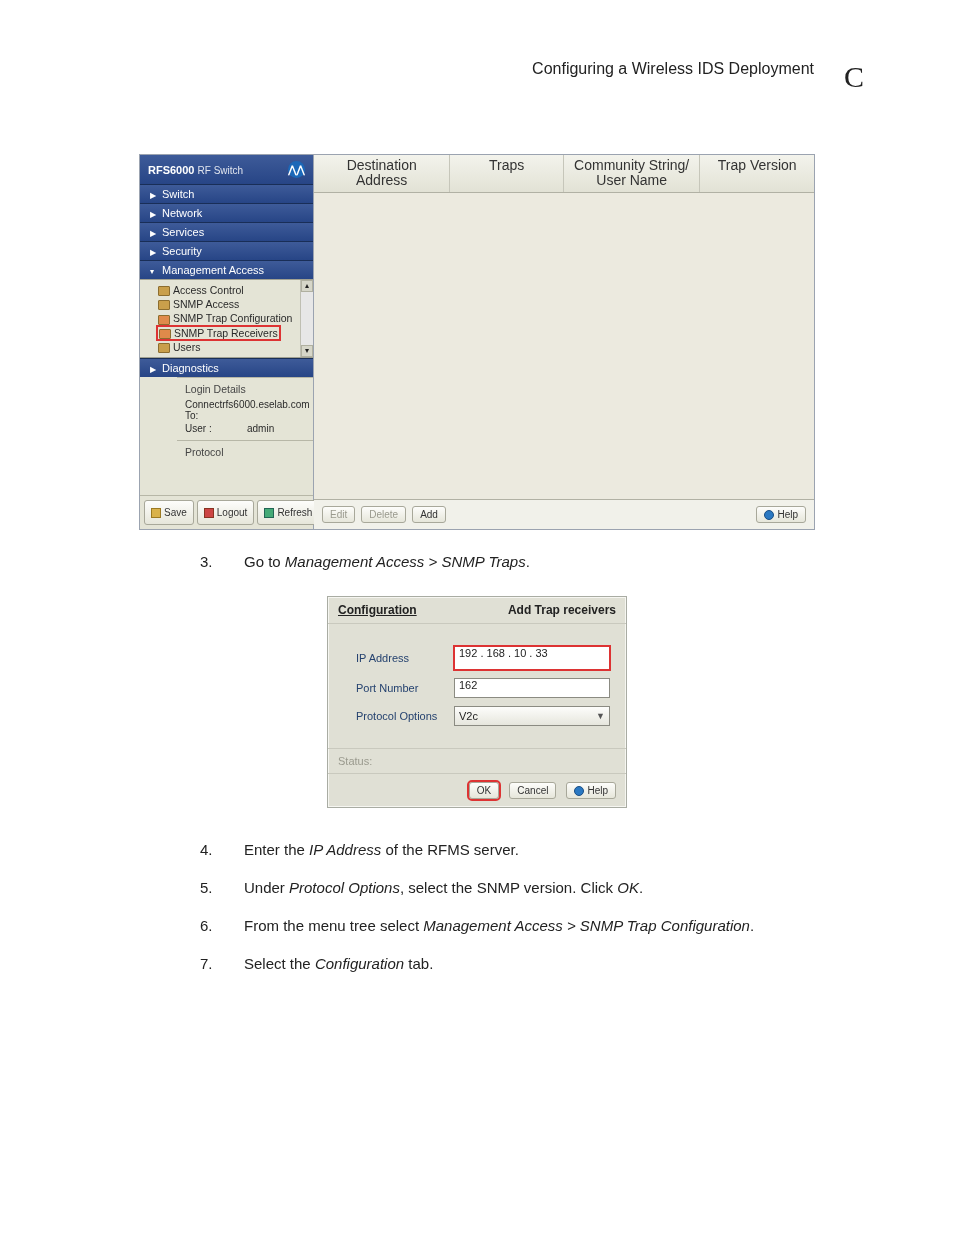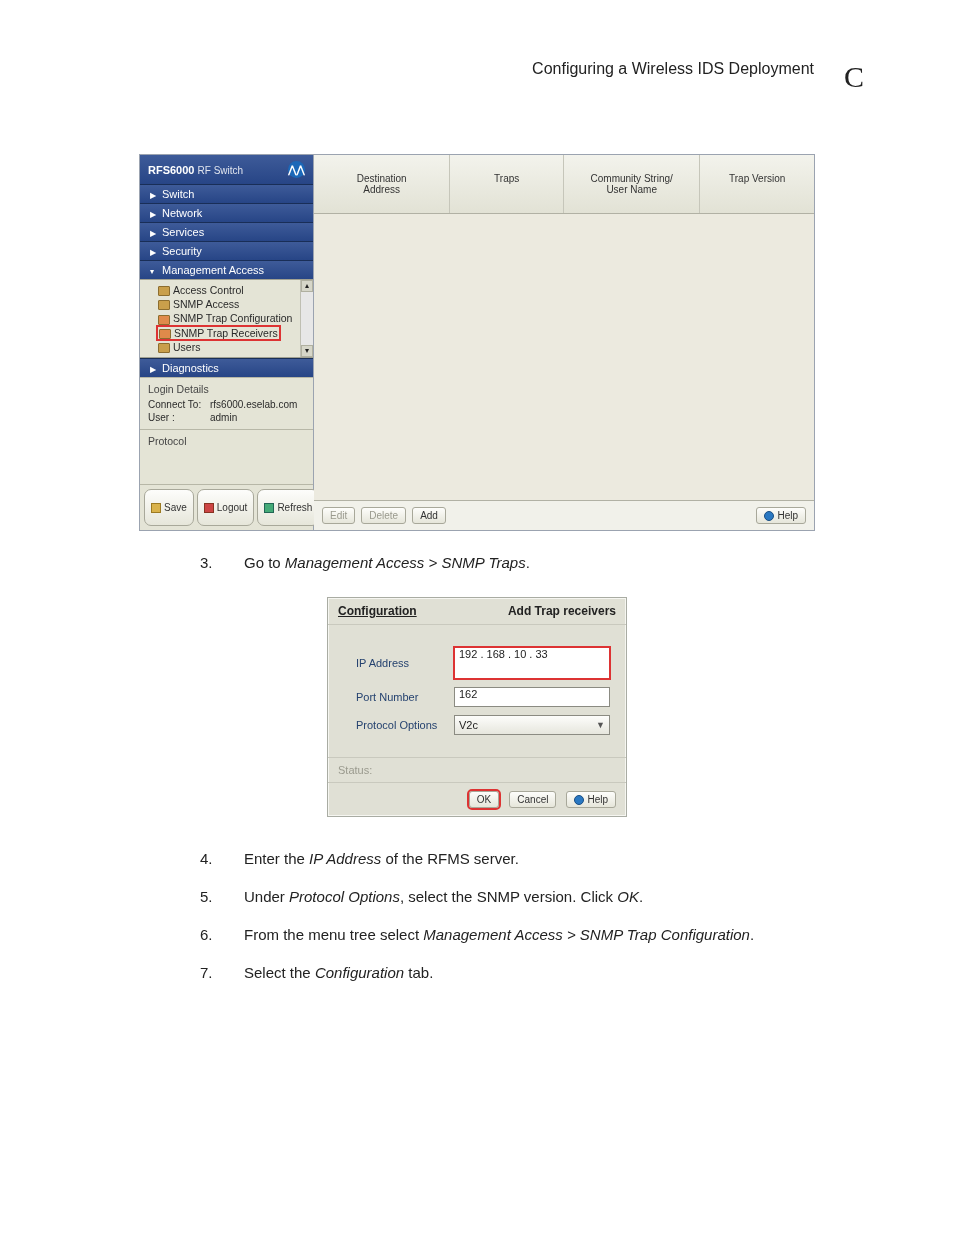--- a/index.html
+++ b/index.html
@@ -82,42 +82,42 @@
     flex: 1 0 auto;
   }
   .tree .scroll { position:absolute; right:0; top:0; bottom:0; width:13px; background:#e7e7e7; border-left:1px solid #bfbfb3;}
   .tree .scroll .su,.tree .scroll .sd{height:12px;background:#d6d6c9;border:1px solid #b0b0a0;font-size:8px;text-align:center;line-height:10px;}
   .tree .scroll .sd{position:absolute;bottom:0;left:0;right:0;}
   .tree ul { list-style:none; margin:0; padding:0 0 0 14px;}
   .tree li { padding: 1px 0; white-space: nowrap; color:#2a2a2a; }
   .ticon { display:inline-block; width:12px; height:10px; background:#c99f4b; border:1px solid #8c6d2f; margin-right:3px; vertical-align:middle; border-radius:1px;}
   .ticon.red { background:#e08a4a; }
   .sel { outline: 2px solid #d33; outline-offset: 0; background:#e4e4d6; padding:0 1px; }
-  .panel-block { border-top:1px solid #b7b7a7; padding:5px 8px; background:#e4e4d6; }
+  .panel-block { border-top:1px solid #b7b7a7; padding:5px 8px; background:#e4e4d6;margin-left:37px; }
   .panel-block .hd { color:#454545; margin-bottom:3px; }
   .kv { display:flex; font-size:10px; color:#2b2b2b; padding:1px 0;}
   .kv .k{ width:62px;}
   .bottom-bar {
     margin-top:auto;
     background:#e4e4d6;
     border-top:1px solid #b7b7a7;
     padding:4px 4px;
     display:flex; gap:3px; justify-content:flex-start;
   }
   .btn {
     background:linear-gradient(#fdfdfb,#e6e6da);
     border:1px solid #a8a89a;
     border-radius:3px;
     padding:2px 7px;
     font-size:10px;
     color:#333;
     display:inline-flex; align-items:center; gap:3px;
     cursor:pointer;
   }
-  .btn.small{padding:12px 6px;border-radius:7px;}
+  .btn.small{padding:6px 6px;}
   .btn .bicon{width:10px;height:10px;display:inline-block;}
   .bicon.save{background:#d9b24b;border:1px solid #9c7a22;}
   .bicon.logout{background:#c44; border:1px solid #832;}
   .bicon.refresh{background:#4a7; border:1px solid #265;}
   .bicon.help{border-radius:50%;background:#2a78c2;border:1px solid #1a4e84;}
   .btn.disabled{color:#9a9a8e;}
   
   .shot .right {
     flex:1;
     display:flex; flex-direction:column;
@@ -132,22 +132,22 @@
     padding:6px 10px;
   }
   .thead {
     display:grid;
     grid-template-columns: 1.2fr 1fr 1.2fr 1fr;
     background:linear-gradient(#f3f3ec,#e2e2d5);
     border-bottom:1px solid #b1b1a4;
   }
   .thead .th {
     text-align:center;
-    font-size:10px;
-    padding:18px 4px;
+    font-size:14px;
+    padding:3px 4px;
     border-right:1px solid #c6c6ba;
     color:#333;
     line-height:1.1;
   }
   .thead .th:last-child{border-right:none;}
   .grid-body {
     flex:1; background:#eceadf; min-height:260px;
     border-bottom:1px solid #b1b1a4;
   }
   .foot {
@@ -169,21 +169,21 @@
     padding:6px 10px 6px 10px;
     font-weight:bold;
     color:#222;
     border-bottom:1px solid #c9c9be;
   }
   .dlg-top .l{text-decoration:underline;}
   .dlg-body { padding:14px 16px 14px 28px; border-bottom:1px solid #c9c9be;}
   .drow { display:flex; align-items:center; margin:8px 0; }
   .drow label { flex:0 0 98px; color:#25426f; font-size:11px;}
   .ip {
-    flex:1; height:32px; background:#fff; border:1px solid #8b8b82;
+    flex:1; height:24px; background:#fff; border:1px solid #8b8b82;
     outline:2px solid #d33; outline-offset:-1px;
     font-size:11px; padding:0 4px; color:#222;
   }
   .txt {
     flex:1; height:20px; background:#fff; border:1px solid #8b8b82;
     font-size:11px; padding:0 4px; color:#222;
   }
   .sel-box {
     flex:1; height:20px; background:linear-gradient(#fdfdfb,#e6e6dd);
     border:1px solid #8b8b82; font-size:11px; padding:0 4px; color:#222;

